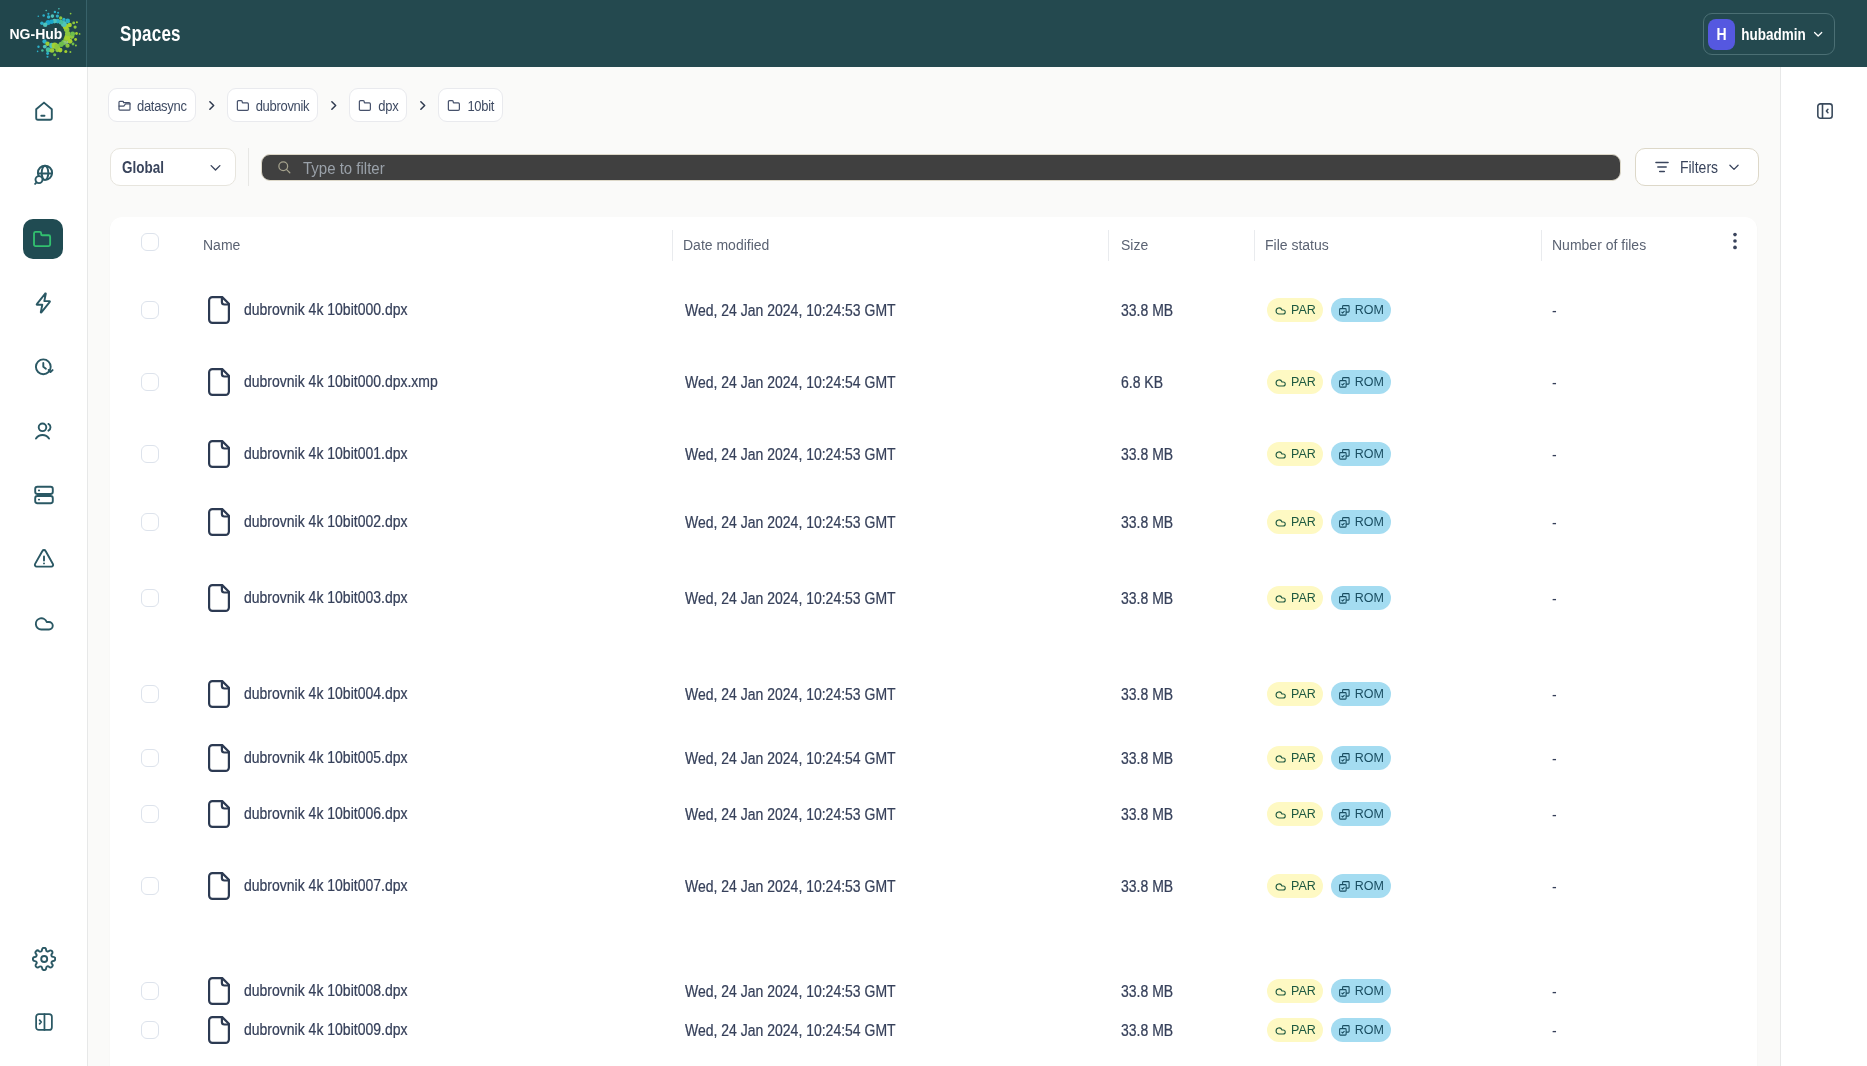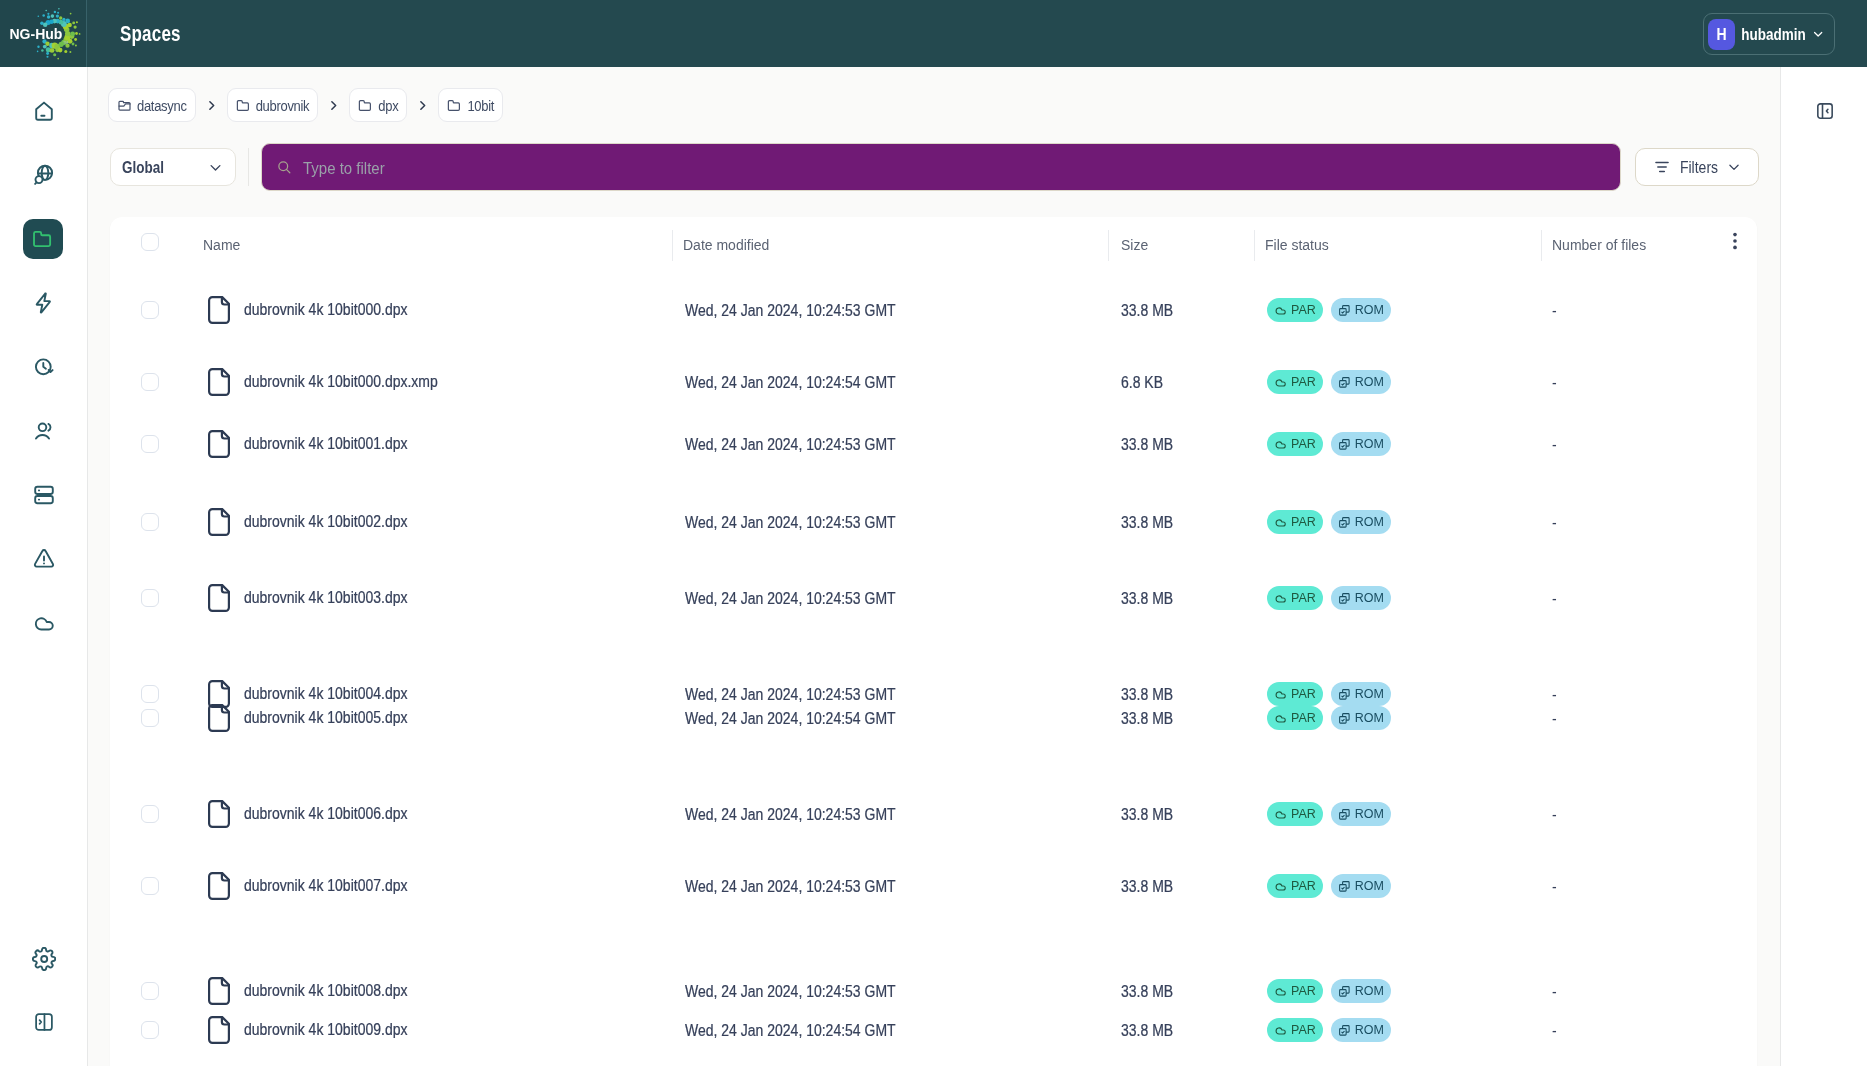--- a/index.html
+++ b/index.html
@@ -16,38 +16,38 @@
   .sactive { position:absolute; left:23px; top:152px; width:40px; height:40px; background:#204b52; border-radius:10px; display:flex; align-items:center; justify-content:center; }
   .rightpanel { position:absolute; top:67px; right:0; width:87px; bottom:0; background:#fff; border-left:1px solid #e7e8e8; }
   .main { position:absolute; top:67px; left:88px; right:87px; bottom:0; }
   .crumbs { position:absolute; top:21px; left:20px; display:flex; align-items:center; }
   .crumb { height:34px; background:#fff; border:1px solid #e9eaee; border-radius:9px; display:flex; align-items:center; gap:5px; padding:0 8px; color:#3f4b63; font-size:13px; letter-spacing:-.3px; }
   .crumb span { transform:scaleY(1.14); }
   .crumbsep { margin:0 9px; display:flex; }
   .filterrow { position:absolute; top:81px; left:22px; right:21px; height:38px; display:flex; align-items:center; }
   .globalbtn { width:126px; height:38px; background:#fff; border:1px solid #e7e5de; border-radius:10px; display:flex; align-items:center; padding:0 12px 0 11px; color:#39445c; font-size:13.5px; font-weight:700; }
   .vdiv { width:1px; height:38px; background:#e7e7e5; margin:0 12px; }
-  .search { flex:1; height:48px; background:#701a75; border:1px solid #ddd8c9; border-radius:9px; display:flex; align-items:center; padding:0 15px; gap:11px; margin-right:14px; }
+  .search { flex:1; height:27px; background:#404040; border:1px solid #ddd8c9; border-radius:9px; display:flex; align-items:center; padding:0 15px; gap:11px; margin-right:14px; }
   .ph { color:#9aa1a9; font-size:15px; transform:scaleY(1.16); transform-origin:left center; }
   .filtersbtn { width:124px; height:38px; background:#fff; border:1px solid #ddd8c9; border-radius:10px; display:flex; align-items:center; justify-content:center; gap:9px; color:#39445c; font-size:14px; }
   .card { position:absolute; top:150px; left:22px; width:1647px; height:920px; background:#fff; border-radius:12px; box-shadow:0 1px 2px rgba(30,40,60,.04); }
   .thead { position:absolute; top:0; left:0; right:0; height:57px; }
   .th { position:absolute; top:0; height:53px; display:flex; align-items:center; color:#5b6373; font-size:14px; transform:scaleY(1.1); }
   .hline { position:absolute; top:13px; height:31px; width:1px; background:#e9ebee; }
   .row { position:absolute; left:0; right:0; height:72px;text-decoration:underline; }
   .fname,.fdate,.fsize { -webkit-text-stroke:0.2px #36405a; }
   .cb { position:absolute; left:31px; width:18px; height:18px; border:1px solid #dde3ec; border-radius:6px; background:#fff; }
   .fname { position:absolute; left:134px; color:#36405a; font-size:14px; transform:scaleY(1.12); transform-origin:left center; }
   .fdate { position:absolute; left:575px; color:#36405a; font-size:14px; transform:scaleY(1.12); transform-origin:left center; }
   .fsize { position:absolute; left:1011px; color:#36405a; font-size:14px; transform:scaleY(1.12); transform-origin:left center; }
   .fnum { position:absolute; left:1442px; color:#36405a; font-size:14px; transform:scaleY(1.12); transform-origin:left center; }
   .ficon { position:absolute; left:97px; }
   .chips { position:absolute; left:1157px; display:flex; gap:8px; }
   .chip { height:24px; border-radius:12px; display:flex; align-items:center; gap:4px; padding:0 7px; font-size:12.5px; }
-  .par { background:#5eead4; color:#1e5940; }
+  .par { background:#fef9c3; color:#1e5940; }
   .rom { background:#a4dcf1; color:#194d61; }
 </style>
 </head>
 <body>
 
   <div class="header">
     <div class="logoblock">
       <svg id="logo" width="84" height="62" viewBox="0 0 84 62">
         <circle cx="43.5" cy="38.5" r="2.14" fill="#2cb0c8"></circle>
         <circle cx="46.5" cy="40.7" r="2.20" fill="#99cb38"></circle>
@@ -337,21 +337,21 @@
                 <path d="M17 18.5H9.3A5.6 5.6 0 1 1 14.7 11h2.3a3.75 3.75 0 1 1 0 7.5Z"></path>
               </svg>PAR</div>
             <div class="chip rom"><svg width="13" height="13" viewBox="0 0 24 24" fill="none" stroke="#194d61" stroke-width="2">
                 <rect x="8.5" y="3" width="12" height="12" rx="1.5"></rect>
                 <rect x="3" y="8.5" width="12" height="12" rx="1.5" fill="#a4dcf1"></rect>
                 <path d="m6.5 14.5 2 2 3.5-3.5"></path>
               </svg>ROM</div>
           </div>
           <div class="fnum" style="top:28px">-</div>
         </div>
-        <div class="row" style="top:191px">
+        <div class="row" style="top:201px">
           <div class="cb" style="top:27px"></div>
           <div class="ficon" style="top:22px"><svg width="24" height="28" viewBox="0 0 24 28" fill="none" stroke="#2c3a52" stroke-width="2.2" stroke-linecap="round" stroke-linejoin="round">
               <path d="M15.2 1.1 H5.4 A3.3 3.3 0 0 0 2.1 4.4 V23.6 A3.3 3.3 0 0 0 5.4 26.9 H18.6 A3.3 3.3 0 0 0 21.9 23.6 V7.8 Z"></path>
               <path d="M14.9 1.4 V6 A2.5 2.5 0 0 0 17.4 8.5 H21.6"></path>
             </svg></div>
           <div class="fname" style="top:27px">dubrovnik 4k 10bit001.dpx</div>
           <div class="fdate" style="top:28px">Wed, 24 Jan 2024, 10:24:53 GMT</div>
           <div class="fsize" style="top:28px">33.8 MB</div>
           <div class="chips" style="top:24px">
             <div class="chip par"><svg width="13" height="13" viewBox="0 0 24 24" fill="none" stroke="#1e5940" stroke-width="2">
@@ -421,21 +421,21 @@
                 <path d="M17 18.5H9.3A5.6 5.6 0 1 1 14.7 11h2.3a3.75 3.75 0 1 1 0 7.5Z"></path>
               </svg>PAR</div>
             <div class="chip rom"><svg width="13" height="13" viewBox="0 0 24 24" fill="none" stroke="#194d61" stroke-width="2">
                 <rect x="8.5" y="3" width="12" height="12" rx="1.5"></rect>
                 <rect x="3" y="8.5" width="12" height="12" rx="1.5" fill="#a4dcf1"></rect>
                 <path d="m6.5 14.5 2 2 3.5-3.5"></path>
               </svg>ROM</div>
           </div>
           <div class="fnum" style="top:28px">-</div>
         </div>
-        <div class="row" style="top:465px">
+        <div class="row" style="top:505px">
           <div class="cb" style="top:27px"></div>
           <div class="ficon" style="top:22px"><svg width="24" height="28" viewBox="0 0 24 28" fill="none" stroke="#2c3a52" stroke-width="2.2" stroke-linecap="round" stroke-linejoin="round">
               <path d="M15.2 1.1 H5.4 A3.3 3.3 0 0 0 2.1 4.4 V23.6 A3.3 3.3 0 0 0 5.4 26.9 H18.6 A3.3 3.3 0 0 0 21.9 23.6 V7.8 Z"></path>
               <path d="M14.9 1.4 V6 A2.5 2.5 0 0 0 17.4 8.5 H21.6"></path>
             </svg></div>
           <div class="fname" style="top:27px">dubrovnik 4k 10bit005.dpx</div>
           <div class="fdate" style="top:28px">Wed, 24 Jan 2024, 10:24:54 GMT</div>
           <div class="fsize" style="top:28px">33.8 MB</div>
           <div class="chips" style="top:24px">
             <div class="chip par"><svg width="13" height="13" viewBox="0 0 24 24" fill="none" stroke="#1e5940" stroke-width="2">

